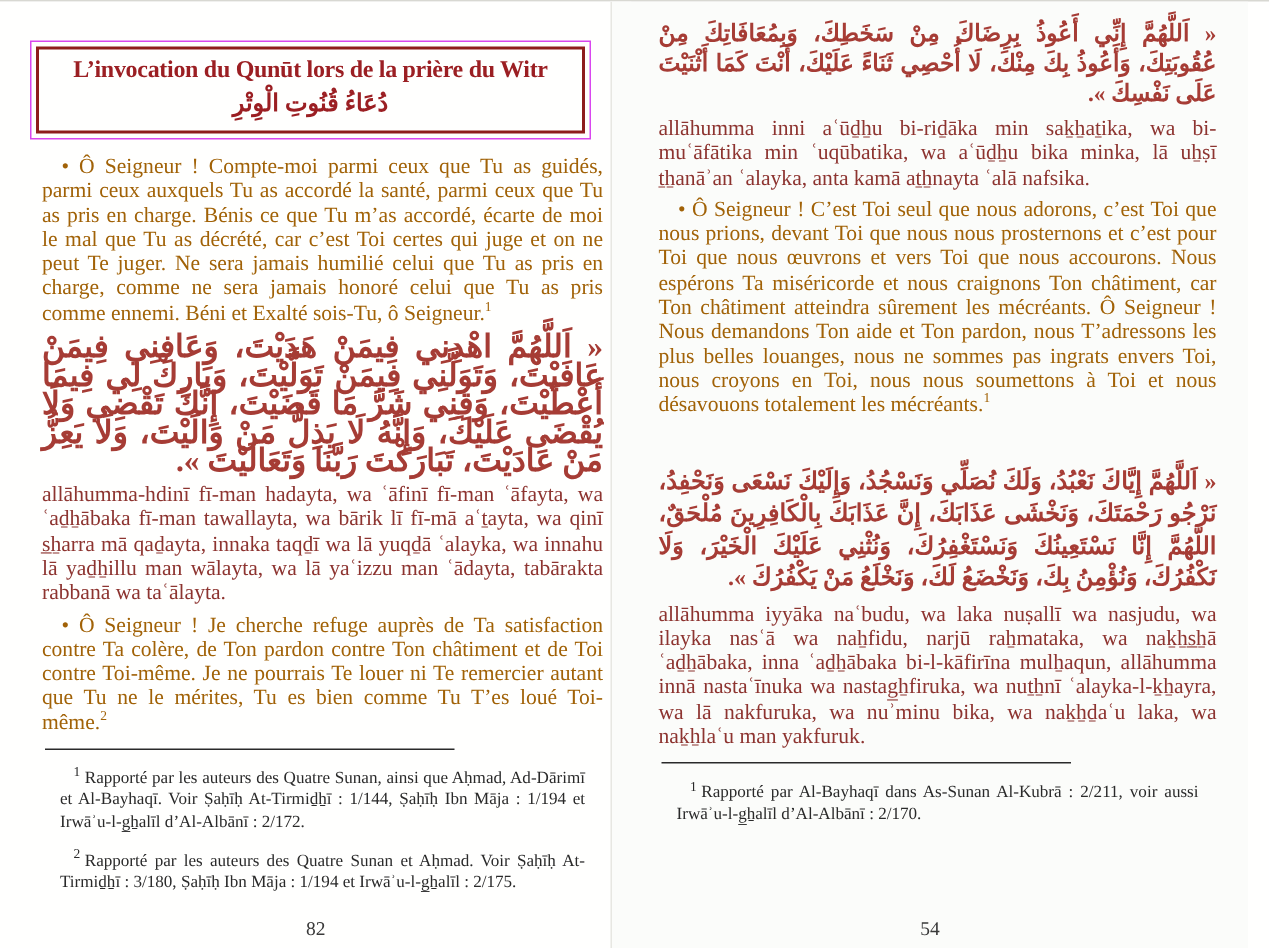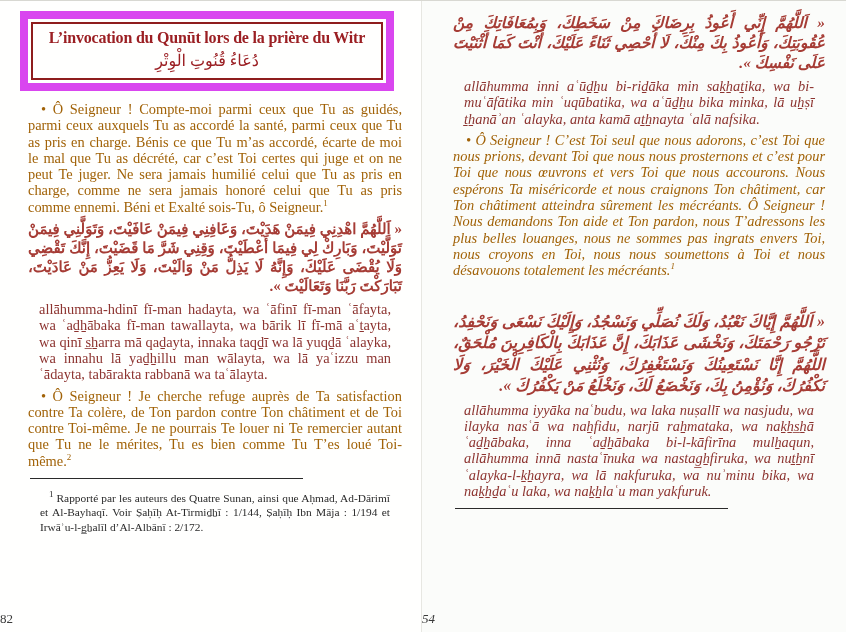--- a/index.html
+++ b/index.html
@@ -6,94 +6,94 @@
   .book{
     position:relative;
     width:846px;height:632px;
     background:#fffffe;
     overflow:hidden;
     font-family:"Liberation Serif","DejaVu Serif",serif;
     border-top:1px solid #d8d8d2;
   }
   .page{position:absolute;top:0;height:632px;box-sizing:border-box;overflow:hidden;}
   .page-left{left:0;width:421px;background:#fffffe;padding:4px 19px 0 28px;}
-  .page-right{left:421px;width:425px;background:#fbfcfa;padding:8px 21px 0 31px;border-left:1px solid #e7e7e2;font-style:italic;}
+  .page-right{left:407px;width:425px;background:#fbfcfa;padding:8px 21px 0 31px;border-left:1px solid #e7e7e2;}
 
   .title-box{
-    border:8px solid #d946ef;
+    border:1px solid #d946ef;
     padding:3px;
-    margin:6px 8px 10px -8px;
+    margin:22px 8px 10px -8px;
     background:#fffffe;
   }
   .title-inner{
     border:2px solid #8e1d1d;
     padding:3px 4px 5px;
     text-align:center;
   }
   .title-fr{
     font-weight:bold;
     font-size:16px;
     line-height:22px;
     letter-spacing:-0.2px;
     white-space:nowrap;
     color:#9b1f23;
   }
   .title-ar{
     direction:rtl;
-    font-weight:normal;
+    font-weight:bold;
     font-size:16px;
     line-height:24px;
     color:#9b1f23;
   }
 
   p{margin:12px;}
   .fr{
     font-size:14.4px;
     line-height:16.3px;
     color:#a16207;
     text-align:justify;
     text-indent:13px;
     margin:5px 0;
   }
   .ar{
     direction:rtl;
     font-weight:bold;
-    font-size:15px;
+    font-size:21px;
     line-height:19px;
     color:#a63c35;
     text-align:justify;
     margin:4px 0;
   }
   .ar.lh20{font-size:15.5px;line-height:20px;}
   .ar.lh21{font-size:16px;line-height:21.5px;margin-top:32px;}
   .tr{
     font-size:14.4px;
     line-height:16.3px;
     color:#8d3430;
     text-align:justify;
-    margin:5px 11px;
+    margin:5px 0;
   }
   sup{font-size:9px;line-height:0;}
   .fnsep{
     border-top:1px solid #2a2a2a;
     width:273px;
     margin:9px 0 4px 2px;
   }
   .fn{
     font-size:11.4px;
     line-height:14.3px;
     color:#2a2a2a;
     text-align:justify;
     text-indent:9px;
   }
   .fn sup{margin-right:3px;}
   .pagenum{
     position:absolute;
     bottom:6px;left:0;right:0;
-    text-align:left;
+    text-align:center;
     font-size:13px;
     color:#3a3a3a;
   }
 </style>
 </head>
 <body>
 
 <div class="book">
 
   <div class="page page-left">
@@ -109,35 +109,37 @@
 
     <p class="ar" dir="rtl">« اَللَّهُمَّ اهْدِنِي فِيمَنْ هَدَيْتَ، وَعَافِنِي فِيمَنْ عَافَيْتَ، وَتَوَلَّنِي فِيمَنْ تَوَلَّيْتَ، وَبَارِكْ لِي فِيمَا أَعْطَيْتَ، وَقِنِي شَرَّ مَا قَضَيْتَ، إِنَّكَ تَقْضِي وَلَا يُقْضَى عَلَيْكَ، وَإِنَّهُ لَا يَذِلُّ مَنْ وَالَيْتَ، وَلَا يَعِزُّ مَنْ عَادَيْتَ، تَبَارَكْتَ رَبَّنَا وَتَعَالَيْتَ ».</p>
 
     <p class="tr">allāhumma-hdinī fī-man hadayta, wa ʿāfinī fī-man ʿāfayta, wa ʿaḏẖābaka fī-man tawallayta, wa bārik lī fī-mā aʿṯayta, wa qinī s̲ẖarra mā qaḏayta, innaka taqḏī wa lā yuqḏā ʿalayka, wa innahu lā yaḏẖillu man wālayta, wa lā yaʿizzu man ʿādayta, tabārakta rabbanā wa taʿālayta.</p>
 
     <p class="fr"><span>• Ô Seigneur&nbsp;! Je cherche refuge auprès de Ta satisfaction contre Ta colère, de Ton pardon contre Ton châtiment et de Toi contre Toi-même. Je ne pourrais Te louer ni Te remercier autant que Tu ne le mérites, Tu es bien comme Tu T’es loué Toi-même.</span><sup>2</sup></p>
 
     <div class="fnsep"></div>
 
     <p class="fn"><sup>1</sup><span>Rapporté par les auteurs des Quatre Sunan, ainsi que Aḥmad, Ad-Dārimī et Al-Bayhaqī. Voir Ṣaḥīḥ At-Tirmiḏẖī&nbsp;: 1/144, Ṣaḥīḥ Ibn Māja&nbsp;: 1/194 et Irwāʾu-l-g̲ẖalīl d’Al-Albānī&nbsp;: 2/172.</span></p>
+    <p class="fn"><sup>2</sup><span>Rapporté par les auteurs des Quatre Sunan et Aḥmad. Voir Ṣaḥīḥ At-Tirmiḏẖī&nbsp;: 3/180, Ṣaḥīḥ Ibn Māja&nbsp;: 1/194 et Irwāʾu-l-g̲ẖalīl&nbsp;: 2/175.</span></p>
 
     <div class="pagenum">82</div>
   </div>
 
   <div class="page page-right">
 
     <p class="ar lh20" dir="rtl">« اَللَّهُمَّ إِنِّي أَعُوذُ بِرِضَاكَ مِنْ سَخَطِكَ، وَبِمُعَافَاتِكَ مِنْ عُقُوبَتِكَ، وَأَعُوذُ بِكَ مِنْكَ، لَا أُحْصِي ثَنَاءً عَلَيْكَ، أَنْتَ كَمَا أَثْنَيْتَ عَلَى نَفْسِكَ ».</p>
 
     <p class="tr">allāhumma inni aʿūḏẖu bi-riḏāka min saḵẖaṯika, wa bi-muʿāfātika min ʿuqūbatika, wa aʿūḏẖu bika minka, lā uẖṣī ṯẖanāʾan ʿalayka, anta kamā aṯẖnayta ʿalā nafsika.</p>
 
     <p class="fr"><span>• Ô Seigneur&nbsp;! C’est Toi seul que nous adorons, c’est Toi que nous prions, devant Toi que nous nous prosternons et c’est pour Toi que nous œuvrons et vers Toi que nous accourons. Nous espérons Ta miséricorde et nous craignons Ton châtiment, car Ton châtiment atteindra sûrement les mécréants. Ô Seigneur&nbsp;! Nous demandons Ton aide et Ton pardon, nous T’adressons les plus belles louanges, nous ne sommes pas ingrats envers Toi, nous croyons en Toi, nous nous soumettons à Toi et nous désavouons totalement les mécréants.</span><sup>1</sup></p>
 
     <p class="ar lh21" dir="rtl">« اَللَّهُمَّ إِيَّاكَ نَعْبُدُ، وَلَكَ نُصَلِّي وَنَسْجُدُ، وَإِلَيْكَ نَسْعَى وَنَحْفِدُ، نَرْجُو رَحْمَتَكَ، وَنَخْشَى عَذَابَكَ، إِنَّ عَذَابَكَ بِالْكَافِرِينَ مُلْحَقٌ، اللَّهُمَّ إِنَّا نَسْتَعِينُكَ وَنَسْتَغْفِرُكَ، وَنُثْنِي عَلَيْكَ الْخَيْرَ، وَلَا نَكْفُرُكَ، وَنُؤْمِنُ بِكَ، وَنَخْضَعُ لَكَ، وَنَخْلَعُ مَنْ يَكْفُرُكَ ».</p>
 
     <p class="tr">allāhumma iyyāka naʿbudu, wa laka nuṣallī wa nasjudu, wa ilayka nasʿā wa naẖfidu, narjū raẖmataka, wa naḵẖs̲ẖā ʿaḏẖābaka, inna ʿaḏẖābaka bi-l-kāfirīna mulẖaqun, allāhumma innā nastaʿīnuka wa nastag̲ẖfiruka, wa nuṯẖnī ʿalayka-l-ḵẖayra, wa lā nakfuruka, wa nuʾminu bika, wa naḵẖḏaʿu laka, wa naḵẖlaʿu man yakfuruk.</p>
 
     <div class="fnsep"></div>
 
+    <p class="fn"><sup>1</sup><span>Rapporté par Al-Bayhaqī dans As-Sunan Al-Kubrā&nbsp;: 2/211, voir aussi Irwāʾu-l-g̲ẖalīl d’Al-Albānī&nbsp;: 2/170.</span></p>
 
     <div class="pagenum">54</div>
   </div>
 
 </div>
 
 </body></html>

